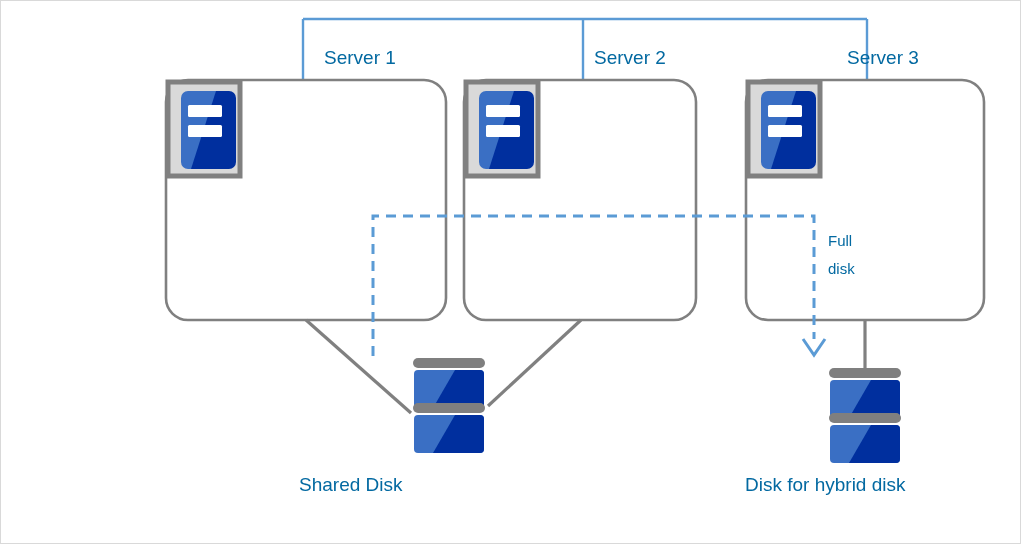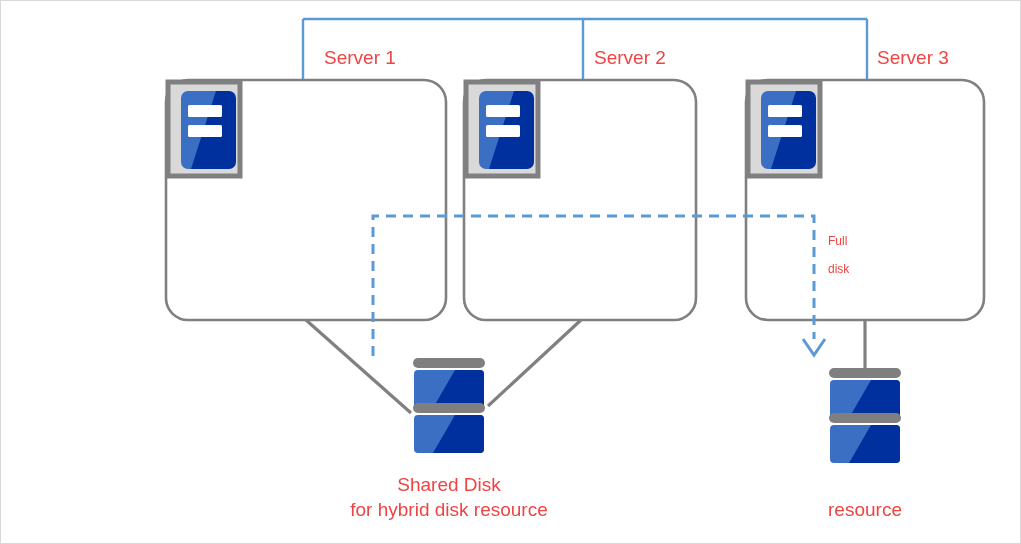--- a/index.html
+++ b/index.html
@@ -21,38 +21,37 @@
   }
   #diagram-svg {
     position: absolute;
     left: 0;
     top: 0;
     width: 1021px;
     height: 544px;
   }
   .dg-label {
     position: absolute;
-    color: #ef4444;
+    color: #0369a1;
     font-size: 19px;
     line-height: 23px;
     white-space: pre;
     font-family: "Liberation Sans", sans-serif;
   }
   .dg-label.center {
-    text-align: center;
   }
   .server-name {
     font-size: 19px;
   }
   .caption {
     font-size: 19px;
     line-height: 25px;
   }
   .fullcopy {
-    font-size: 12px;
+    font-size: 15px;
     line-height: 28px;
     text-align: right;
   }
 </style>
 </head>
 <body>
 
 <div id="canvas">
 
   <svg id="diagram-svg" viewBox="0 0 1021 544">
@@ -136,26 +135,25 @@
       <rect x="828" y="412" width="72" height="10" rx="5" ry="5" fill="#7f7f7f"></rect>
       <rect x="829" y="424" width="70" height="38" rx="4" ry="4" fill="#3a6fc4"></rect>
       <path d="M870,424 L895,424 A4,4 0 0 1 899,428 L899,458 A4,4 0 0 1 895,462 L848,462 Z" fill="#002f9e"></path>
     </g>
   </svg>
 
   <div class="dg-label server-name" style="left:323px; top:45px;">Server 1</div>
 
   <div class="dg-label server-name" style="left:593px; top:45px;text-align:right;">Server 2</div>
 
-  <div class="dg-label server-name" style="left:876px; top:45px;">Server 3</div>
+  <div class="dg-label server-name" style="left:846px; top:45px;">Server 3</div>
 
   <div class="dg-label fullcopy" style="left:827px; top:226px;">Full</div>
 
   <div class="dg-label fullcopy" style="left:827px; top:254px;">disk</div>
 
   <div class="dg-label caption center" style="left:298px; top:471px; width:300px;">Shared Disk</div>
 
-  <div class="dg-label caption center" style="left:298px; top:496px; width:300px;">for hybrid disk resource</div>
 
+  <div class="dg-label caption center" style="left:744px; top:471px; width:240px;">Disk for hybrid disk</div>
 
-  <div class="dg-label caption center" style="left:744px; top:496px; width:240px;">resource</div>
 
 </div>
 
 </body></html>

